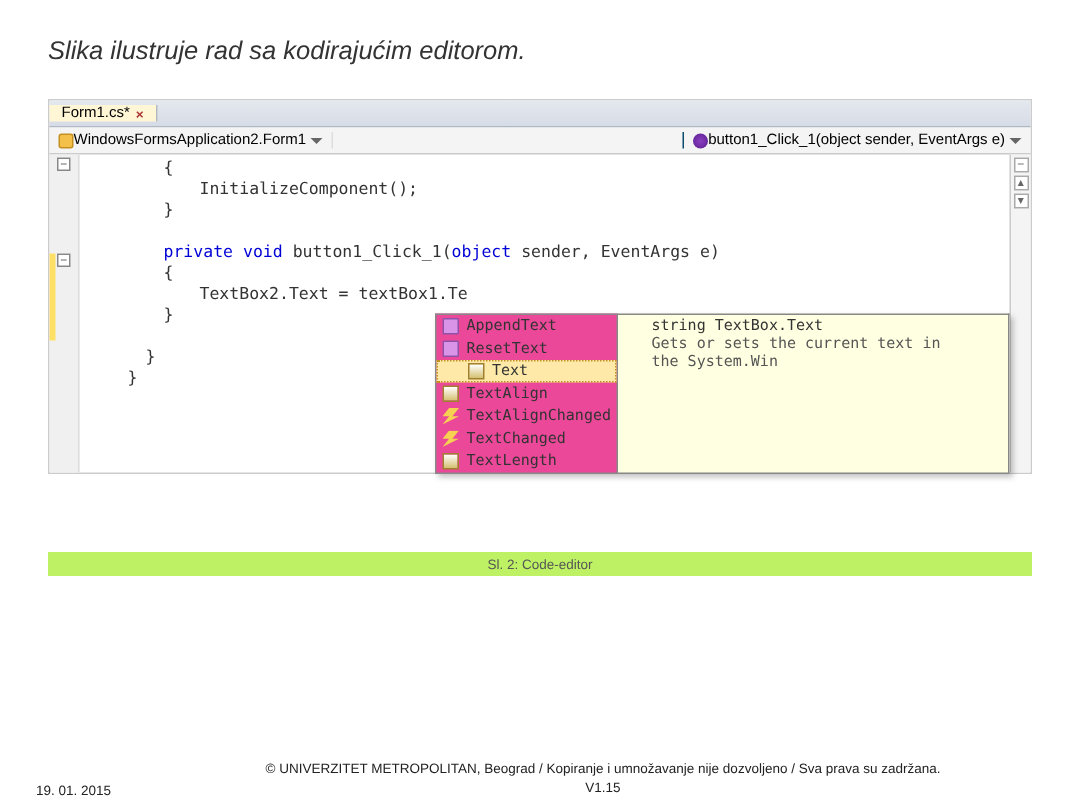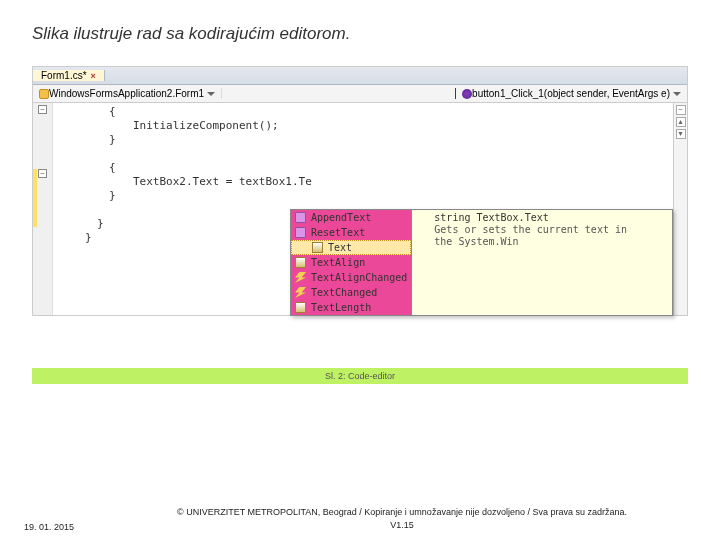--- a/index.html
+++ b/index.html
@@ -75,20 +75,21 @@
         <div class="fold" style="top:2px">−</div>
         <div class="hl" style="top:66px;height:58px"></div>
         <div class="fold" style="top:66px">−</div>
       </div>
 
       <div class="code">
         <div style="padding-left:24px">{</div>
         <div style="padding-left:48px">InitializeComponent();</div>
         <div style="padding-left:24px">}</div>
         <div style="height:14px"></div>
+        <div style="padding-left:24px"><span class="kw">private</span> <span class="kw">void</span><span> button1_Click_1(</span><span class="kw">object</span><span> sender, EventArgs e)</span></div>
         <div style="padding-left:24px">{</div>
         <div style="padding-left:48px">TextBox2.Text = textBox1.Te</div>
         <div style="padding-left:24px">}</div>
         <div style="height:14px"></div>
         <div style="padding-left:12px">}</div>
         <div>}</div>
 
         <div class="intellisense">
           <div class="is-list">
             <div class="is-item">

